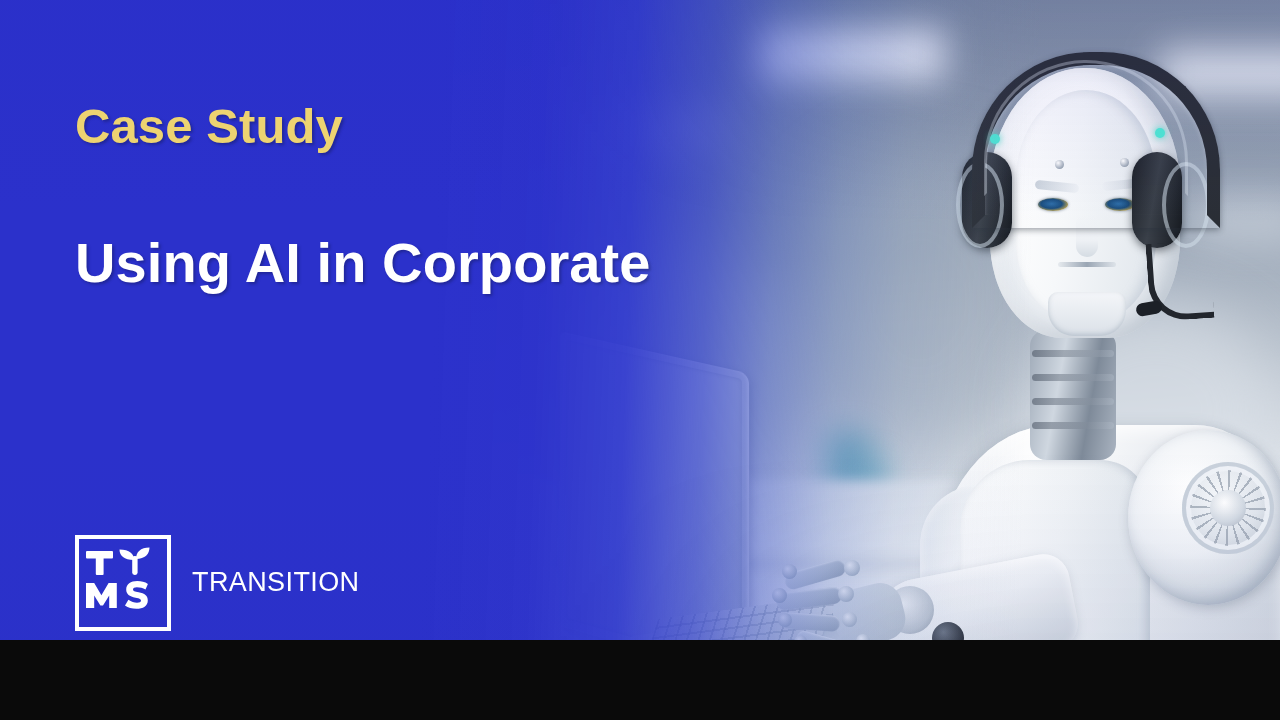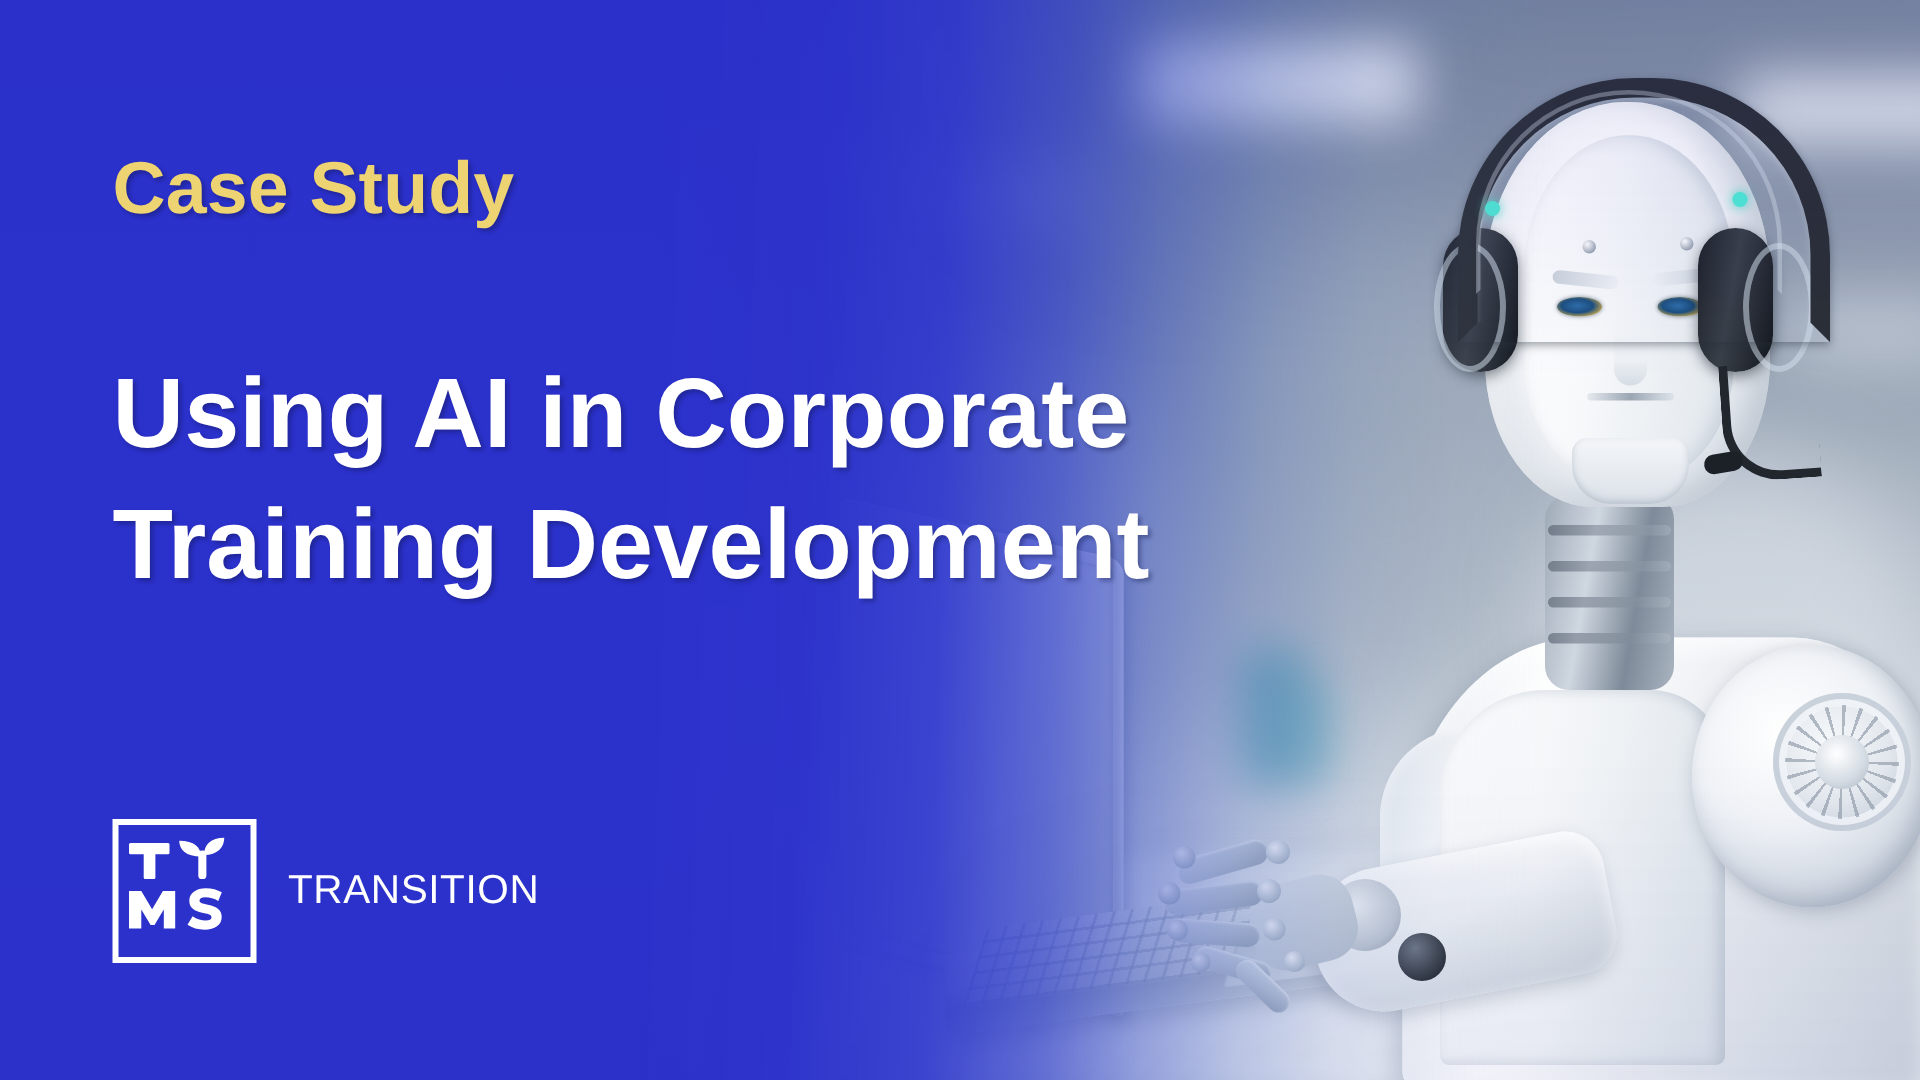--- a/index.html
+++ b/index.html
@@ -3,21 +3,21 @@
 <meta charset="utf-8">
 <style>
   html, body {
     margin: 0;
     padding: 0;
     background: #0a0a0a;
   }
   #stage {
     position: relative;
     width: 1280px;
-    height: 720px;
+    height: 640px;
     overflow: hidden;
     font-family: "Liberation Sans", sans-serif;
     background: #8d9aab;
   }
 
   
   .bg-base {
     position: absolute;
     inset: 0;
     background:
@@ -314,34 +314,34 @@
     font-size: 49px;
     font-weight: 700;
     color: #edd371;
     letter-spacing: .1px;
     text-shadow: 2px 2px 3px rgba(15,20,70,.38);
     white-space: nowrap;
   }
   .headline {
     position: absolute;
     left: 75px; top: 188px;
-    font-size: 66px;
+    font-size: 56px;
     font-weight: 700;
     color: #ffffff;
     line-height: 1.32;
     letter-spacing: .1px;
     text-shadow: 2px 2px 3px rgba(15,20,70,.38);
     max-width: 760px;
   }
   .headline .l2 { display: block; }
 
   
   .logo-lockup {
     position: absolute;
-    left: 75px; top: 546px;
+    left: 75px; top: 535px;
     display: flex;
     align-items: center;
     gap: 21px;
   }
   .logo-mark {
     width: 88px; height: 88px;
     border: 4px solid #ffffff;
     position: relative;
     flex: 0 0 auto;
   }
@@ -443,21 +443,20 @@
 
   <div class="blue-overlay"></div>
   <div class="blue-overlay-2"></div>
 
   <div class="content">
 
     <div class="kicker">Case Study</div>
 
     <h1 class="headline">
       <span class="l1">Using AI in Corporate</span>
-      <span class="l2">Training Development</span>
     </h1>
 
     <div class="logo-lockup">
       <div class="logo-mark">
         <svg width="80" height="80" viewBox="0 0 80 80" aria-hidden="true">
 
           <rect x="7" y="12" width="27" height="7.5" rx="1" fill="#ffffff"></rect>
           <rect x="16.8" y="12" width="7.8" height="24" rx="1" fill="#ffffff"></rect>
 
           <rect x="53.2" y="17" width="5.4" height="19" rx="2.4" fill="#ffffff"></rect>

